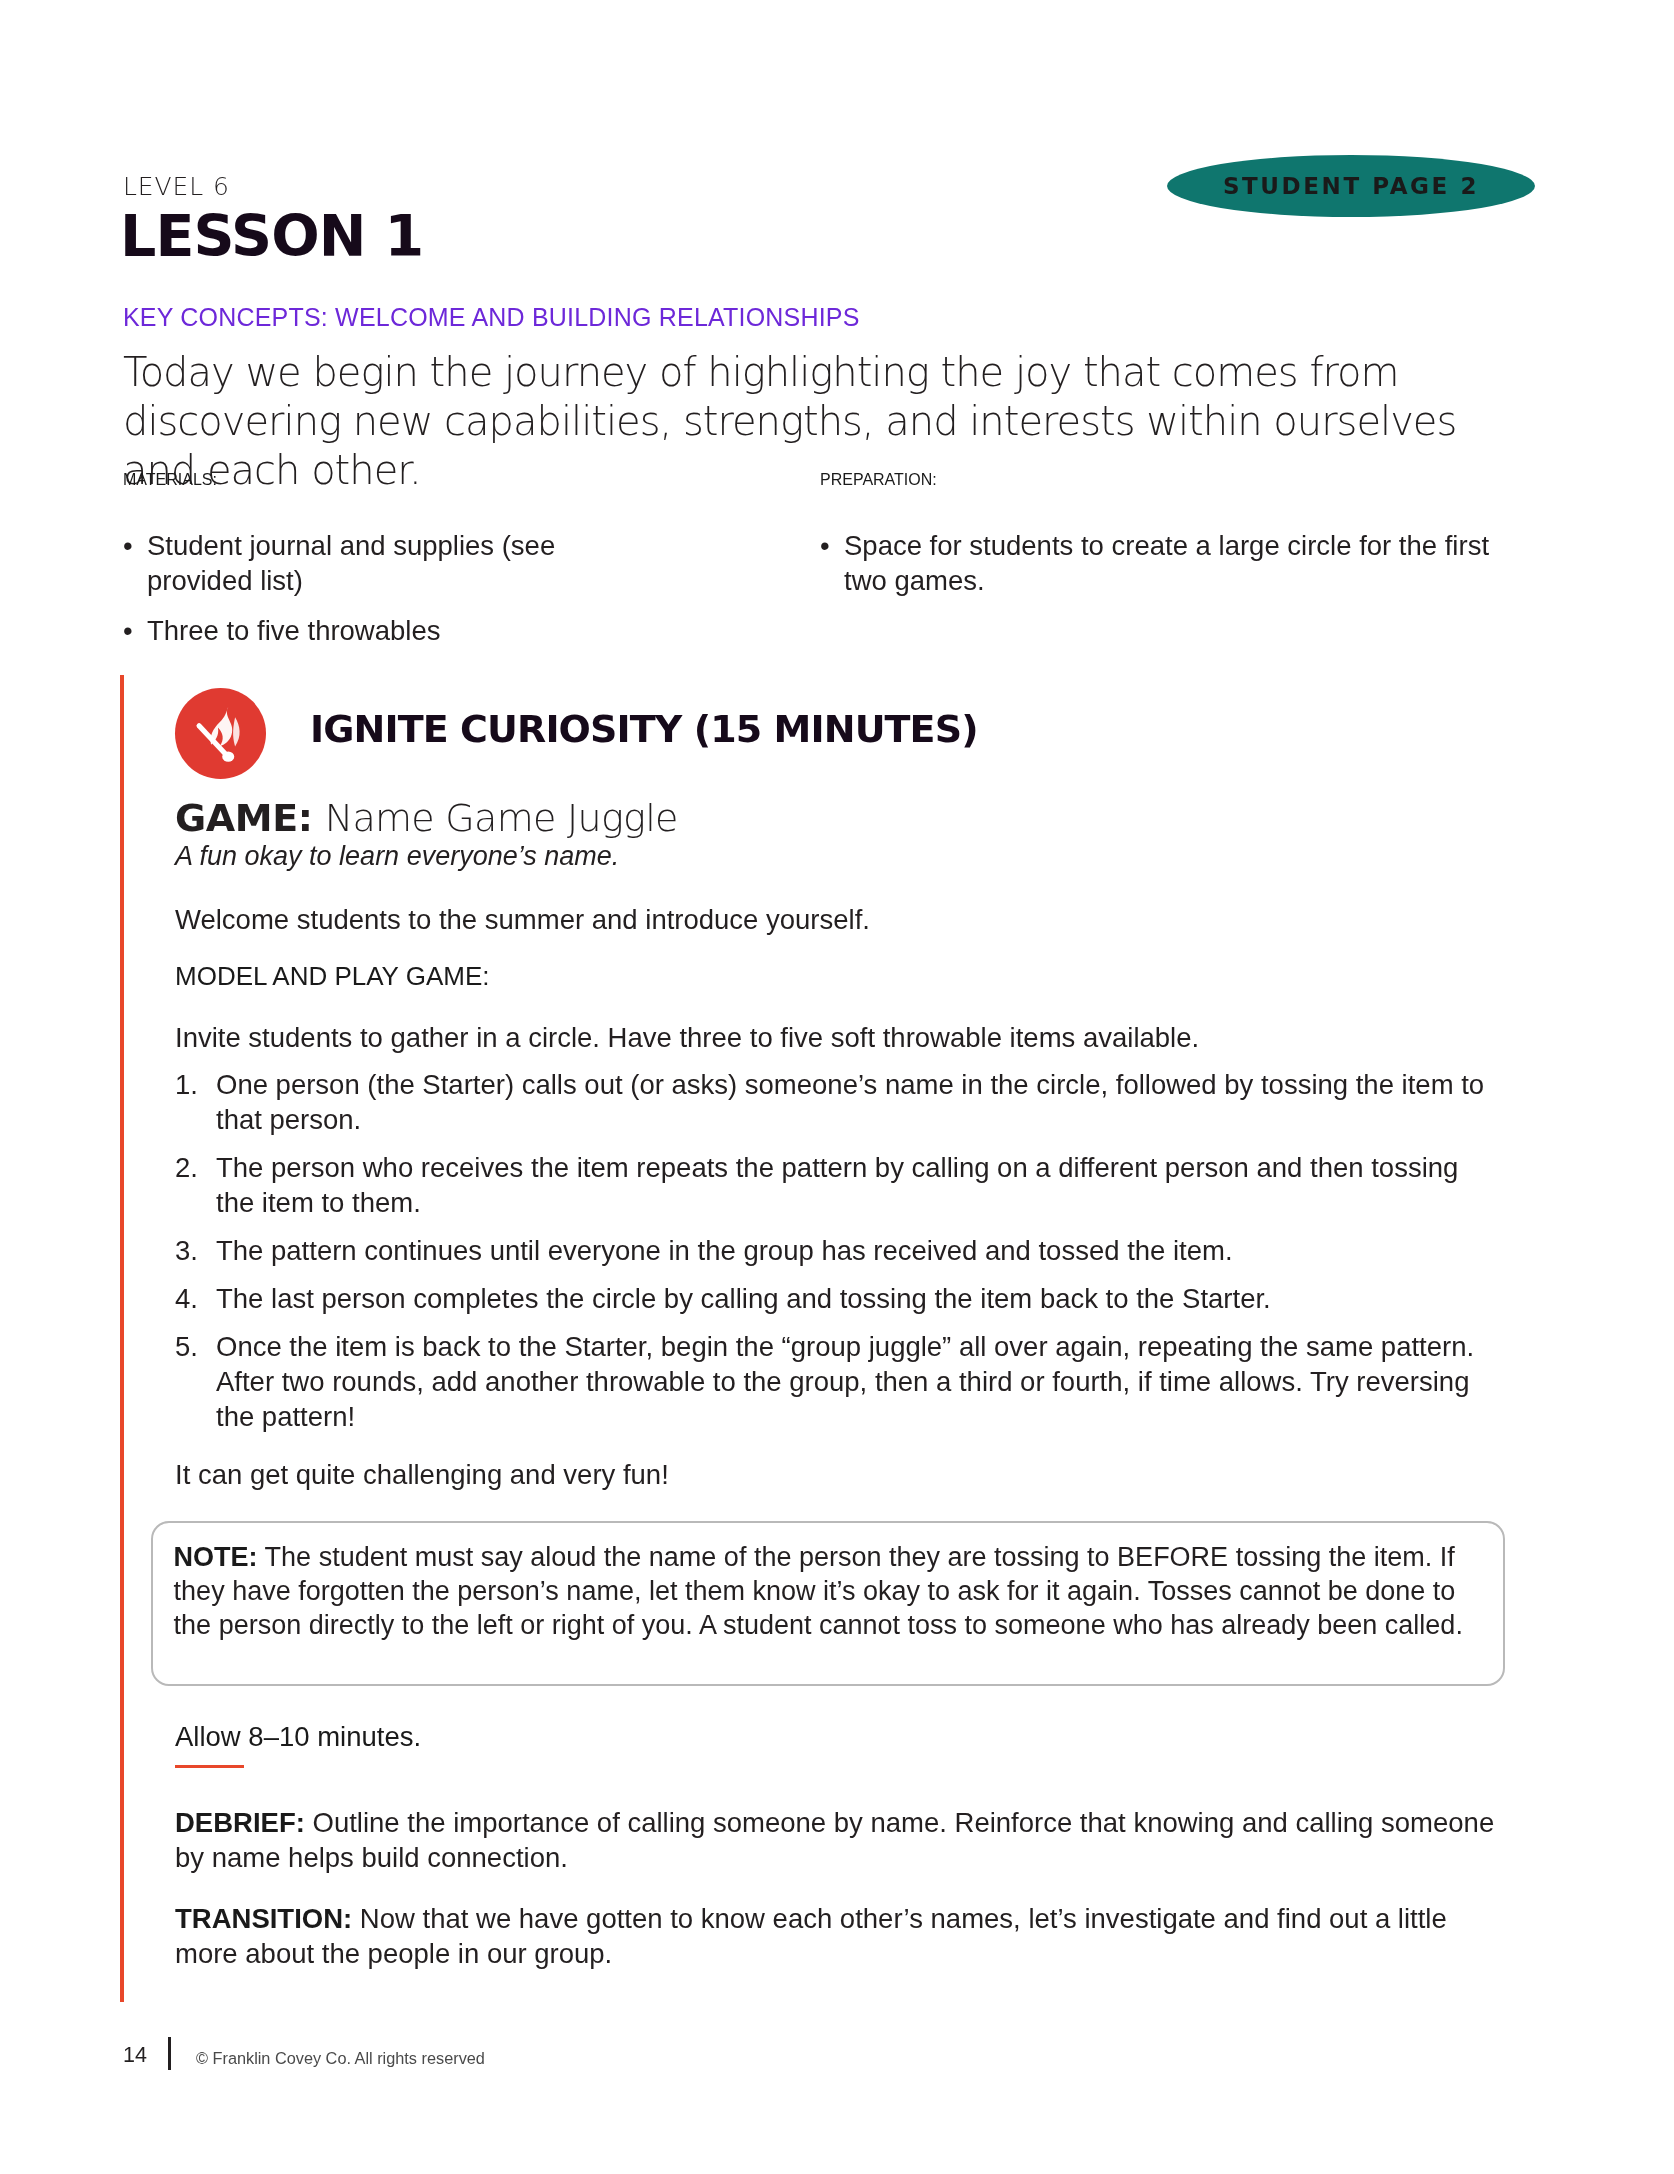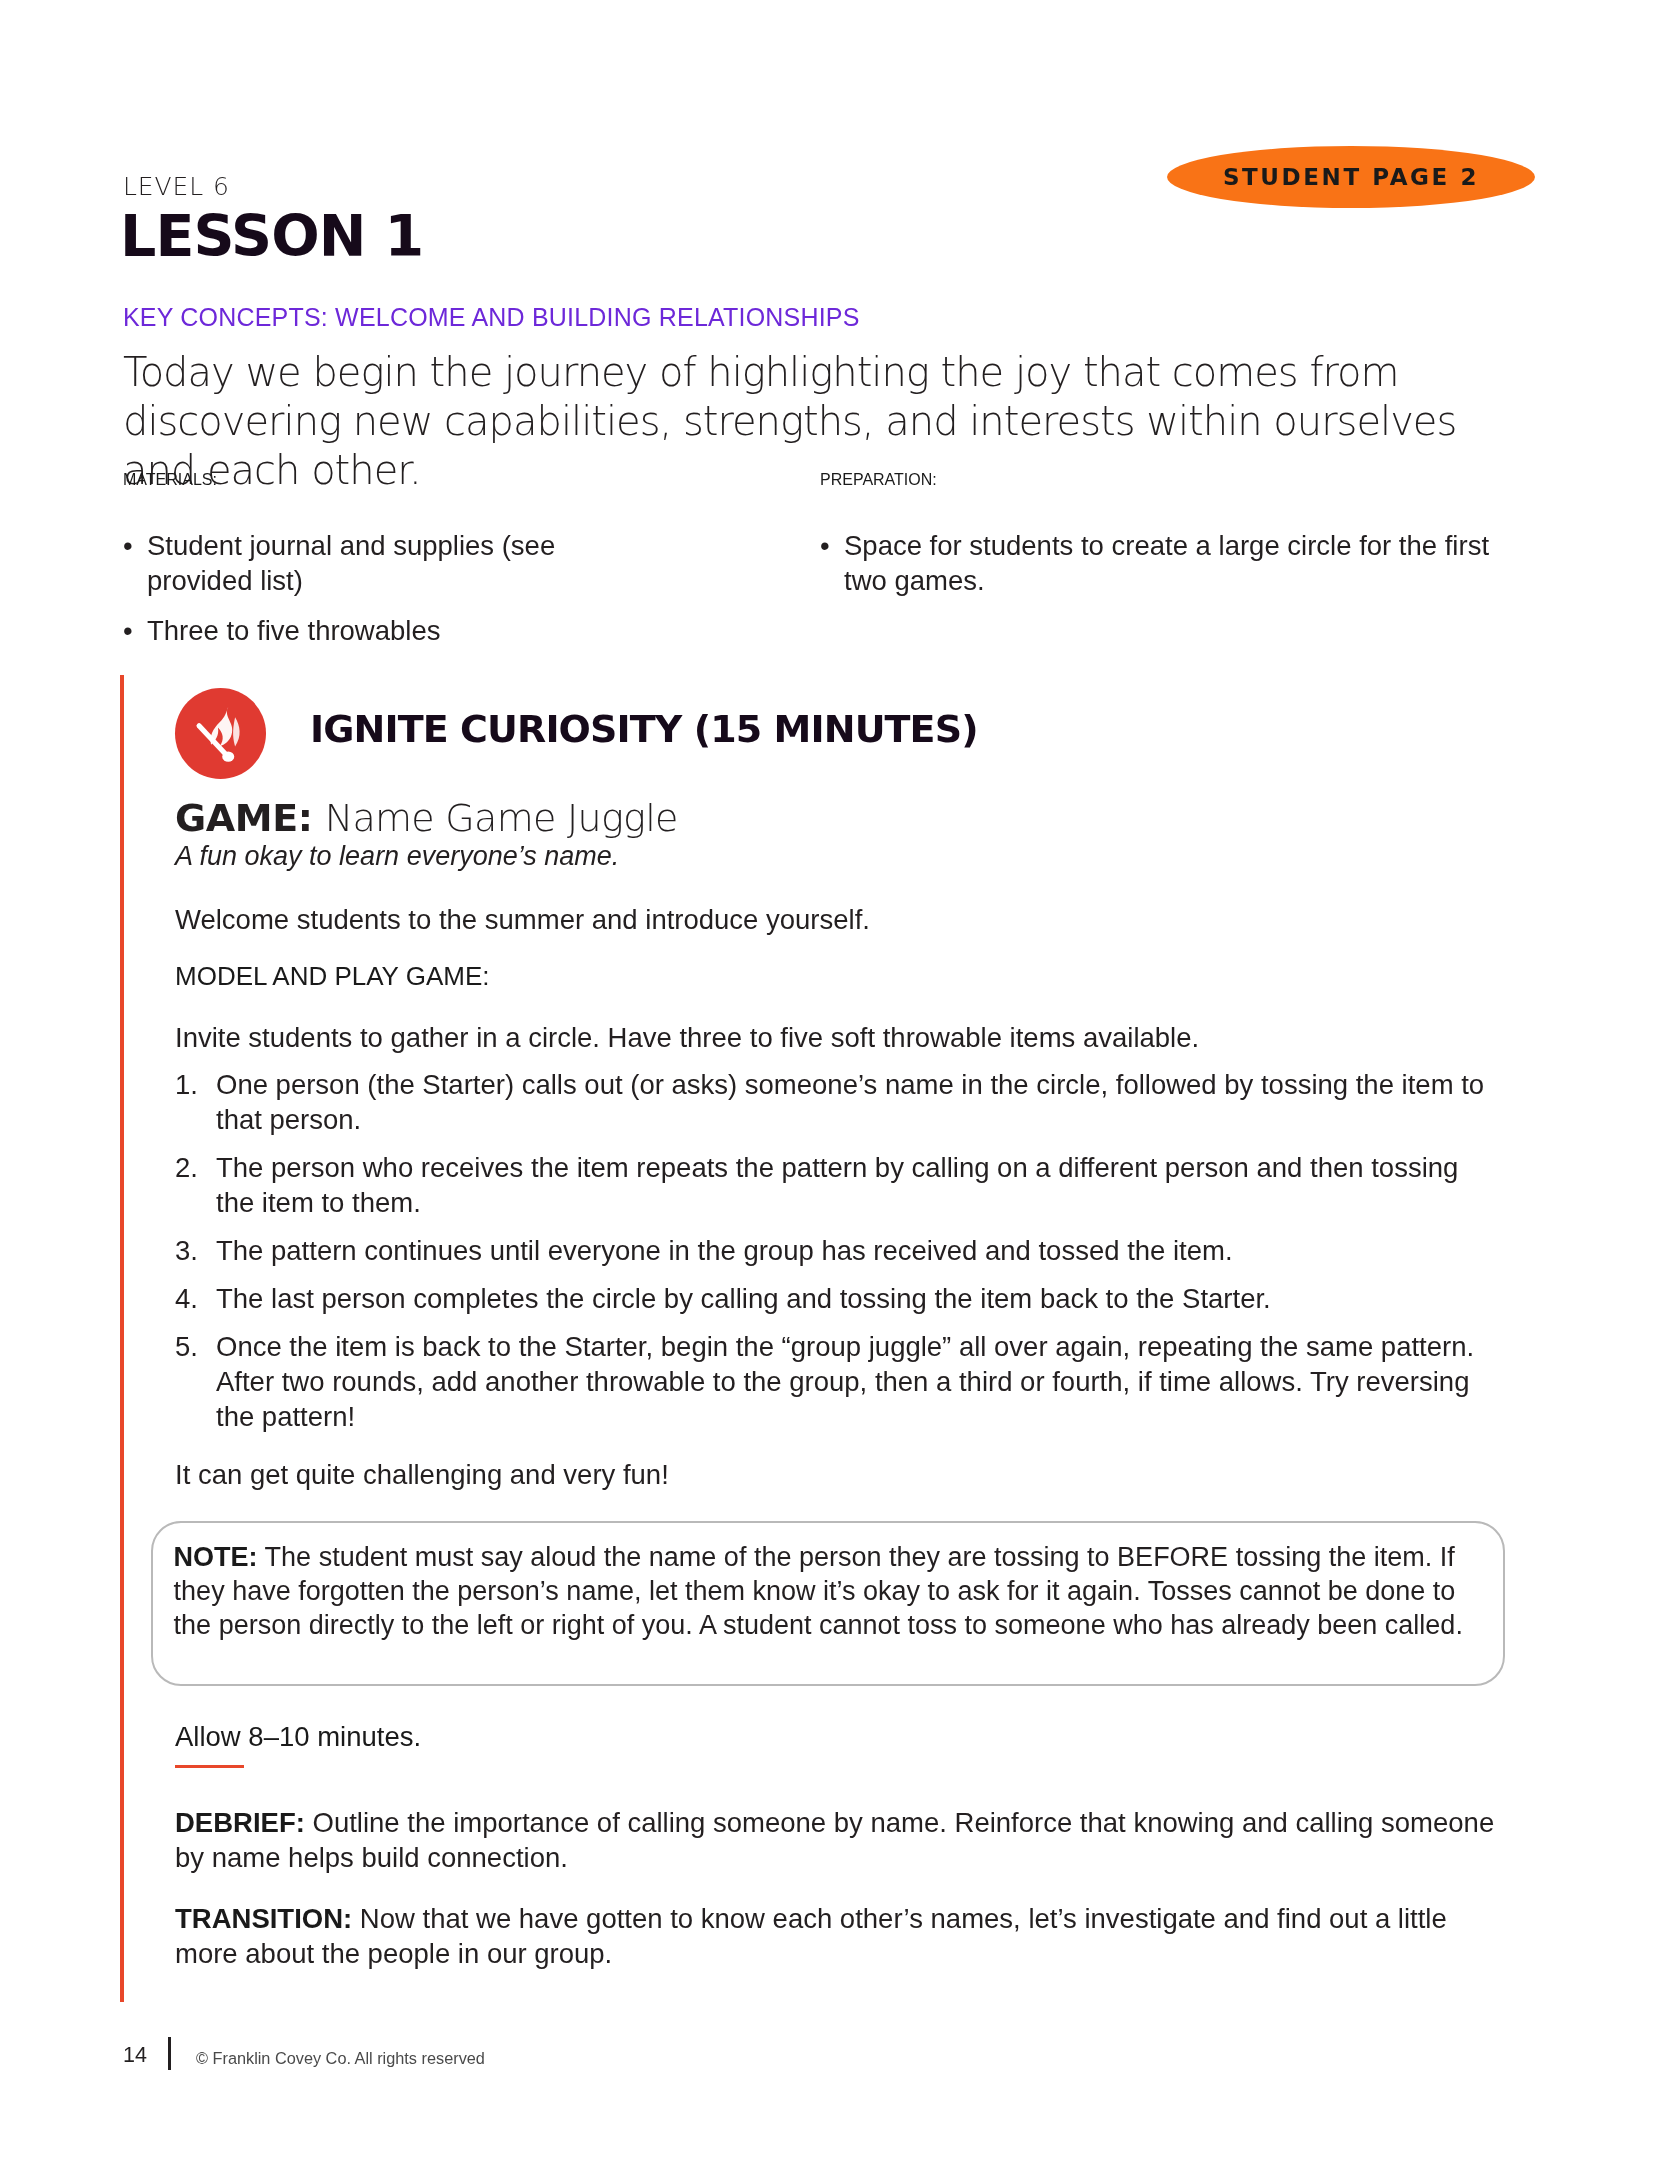--- a/index.html
+++ b/index.html
@@ -5,22 +5,22 @@
     html, body { margin: 0; padding: 0; background: #ffffff; }
     body {
       width: 1674px; height: 2174px; position: relative; overflow: hidden;
       font-family: "Liberation Sans", sans-serif; color: #1a1a1a;
     }
     .abs { position: absolute; }
 
     .level { left: 123px; top: 172px; font-size: 25px; letter-spacing: 0.9px; color: #231f20; font-family: "DejaVu Sans", sans-serif; font-weight: 300; }
     .lesson { left: 120px; top: 203px; font-size: 57px; font-weight: 900; color: #160a1a; letter-spacing: -0.9px; font-family: "DejaVu Sans", sans-serif; }
     .badge {
-      left: 1167px; top: 146px; width: 368px; height: 62px;
-      background: #f97316; border-radius: 50% / 50%;
+      left: 1167px; top: 155px; width: 368px; height: 62px;
+      background: #0f766e; border-radius: 50% / 50%;
       display: flex; align-items: center; justify-content: center;
       font-family: "DejaVu Sans", sans-serif; font-weight: bold; font-size: 23px; letter-spacing: 2.6px; color: #1a1a1a;
     }
     .key { left: 123px; top: 303px; font-size: 25px; color: #6d28d9; letter-spacing: 0.2px; text-align: right; }
     .intro { left: 123px; top: 348px; width: 1411px; font-size: 40px; line-height: 49px; color: #231f20; font-family: "DejaVu Sans", sans-serif; font-weight: 300; letter-spacing: -1px; }
 
     .colhead { font-size: 16px; color: #1a1a1a; }
     .mat-head { left: 123px; top: 471px; }
     .prep-head { left: 820px; top: 471px; }
     ul.bullets { position: absolute; margin: 0; padding: 0; list-style: none; }
@@ -45,21 +45,21 @@
     .invite { left: 175px; top: 1020px; }
 
     ol.steps { position: absolute; left: 175px; top: 1067px; width: 1325px; margin: 0; padding: 0; list-style: none; }
     ol.steps li { position: relative; padding-left: 41px; font-size: 27.5px; line-height: 35px; color: #231f20; margin-bottom: 13px; }
     ol.steps li .num { position: absolute; left: 0; top: 0; }
 
     .fun { left: 175px; top: 1457px; }
 
     .note {
       left: 151px; top: 1521px; width: 1354px; height: 165px; box-sizing: border-box;
-      border: 2.6px solid #b9b9b9; border-radius: 30px; background: #ffffff;
+      border: 2.6px solid #b9b9b9; border-radius: 18px; background: #ffffff;
       padding: 17px 20.6px 0 20.6px; font-size: 27px; line-height: 34px; color: #231f20;
     }
     .note b, .debrief b, .transition b { font-weight: bold; color: #1a1a1a; }
 
     .allow { left: 175px; top: 1721px; font-size: 27.5px; color: #1a1a1a; }
     .short-rule { left: 175px; top: 1765px; width: 69px; height: 3.4px; background: #e8472a; }
 
     .debrief { left: 175px; top: 1805px; width: 1342px; }
     .transition { left: 175px; top: 1901px; width: 1342px; }
 

